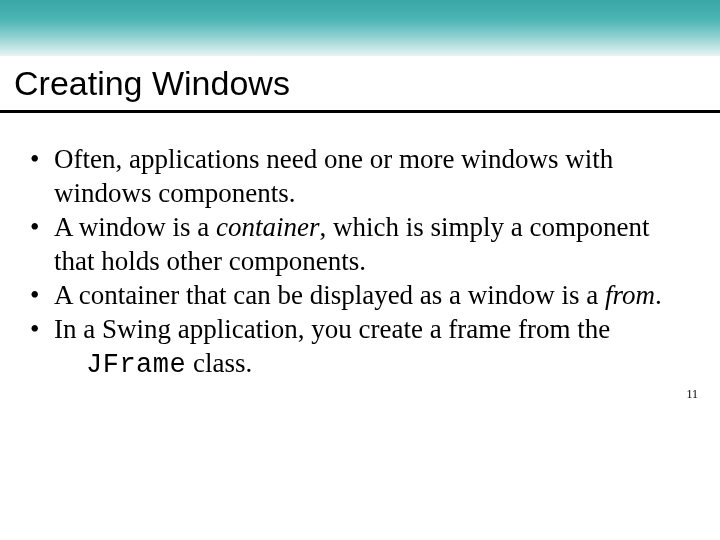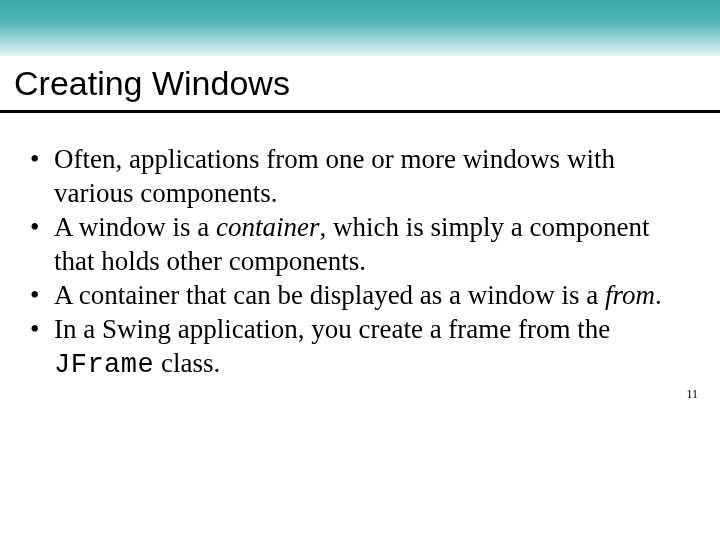--- a/index.html
+++ b/index.html
@@ -63,21 +63,21 @@
   .dot {
     width: 24px;
     flex: 0 0 24px;
     text-align: left;
     padding-left: 2px;
   }
   .bt {
     flex: 1;
   }
   .italic { font-style: italic; }
-  .mono { font-family: "Courier New", Courier, monospace; letter-spacing: 0.5px; }
+  .mono { font-family: "Courier New", Courier, monospace; letter-spacing: 0.5px; margin-left: 32px; }
   .footer {
     position: absolute;
     left: 14px;
     bottom: 18px;
     font-size: 13px;
     font-family: "Times New Roman", Times, serif;
   }
   .pagenum {
     position: absolute;
     right: 22px;
@@ -93,21 +93,21 @@
   <div class="banner"></div>
 
   <div class="title">Creating Windows</div>
   <div class="title-underline"></div>
 
   <div class="body">
 
     <div class="bullet">
       <div class="dot">•</div>
       <div class="bt">
-        <span>Often, applications from one or more windows with various components.</span>
+        <span>Often, applications need one or more windows with windows components.</span>
       </div>
     </div>
 
     <div class="bullet">
       <div class="dot">•</div>
       <div class="bt">
         <span>A window is a </span><span class="italic">container</span><span>, which is simply a component that holds other components.</span>
       </div>
     </div>
 

